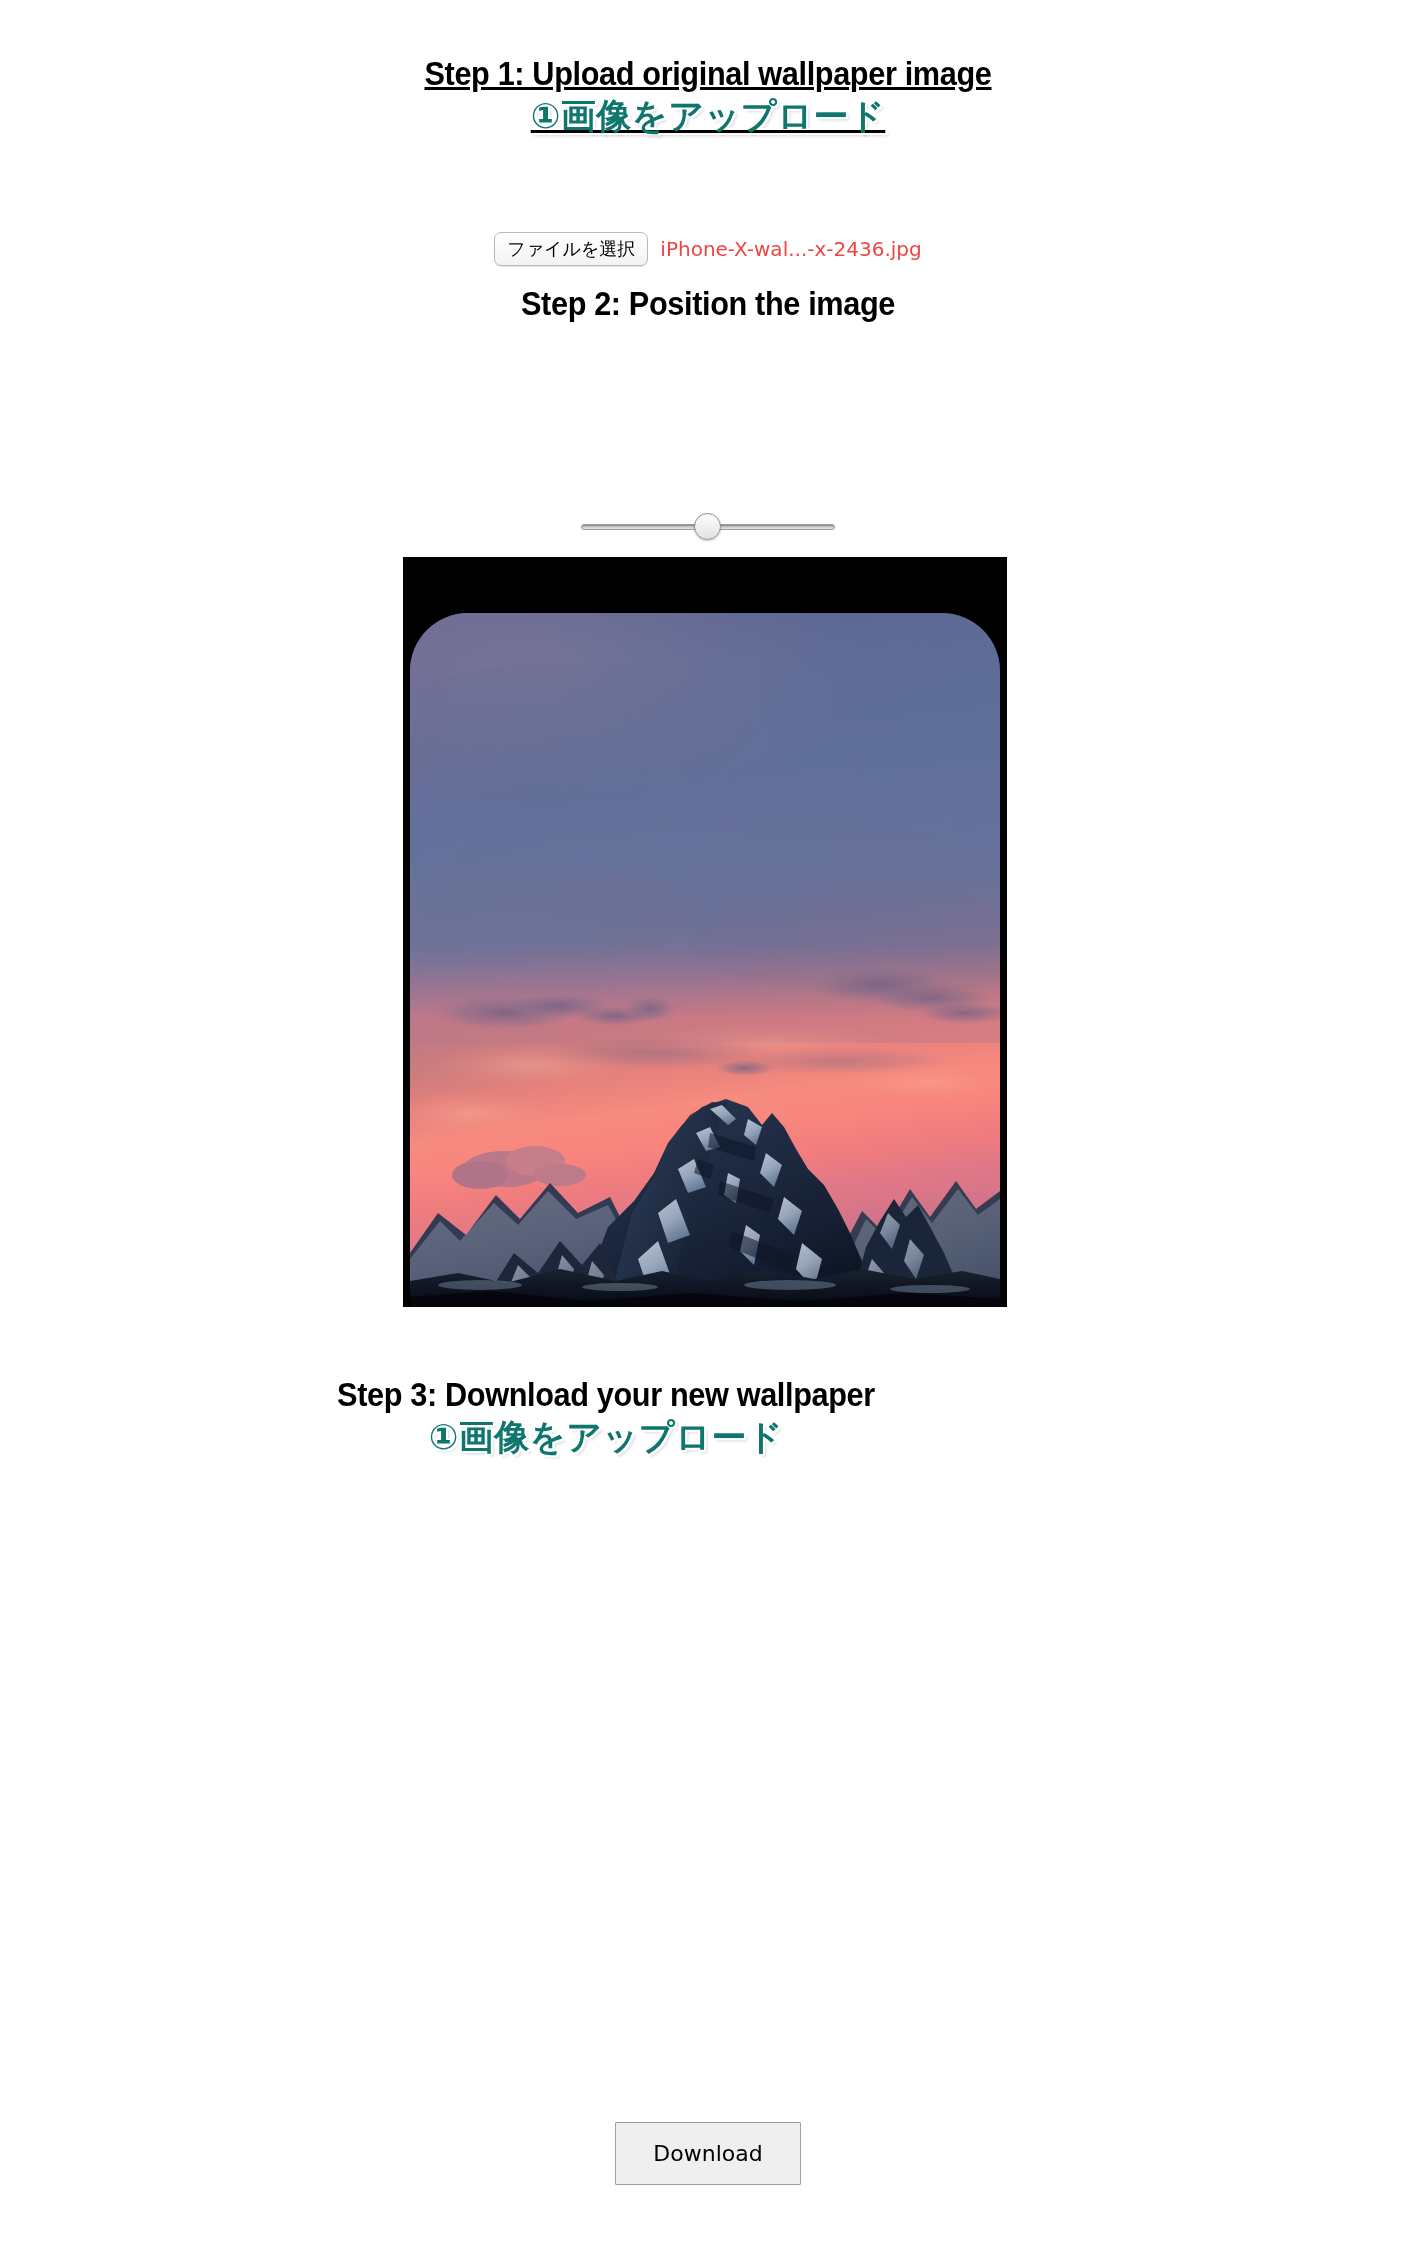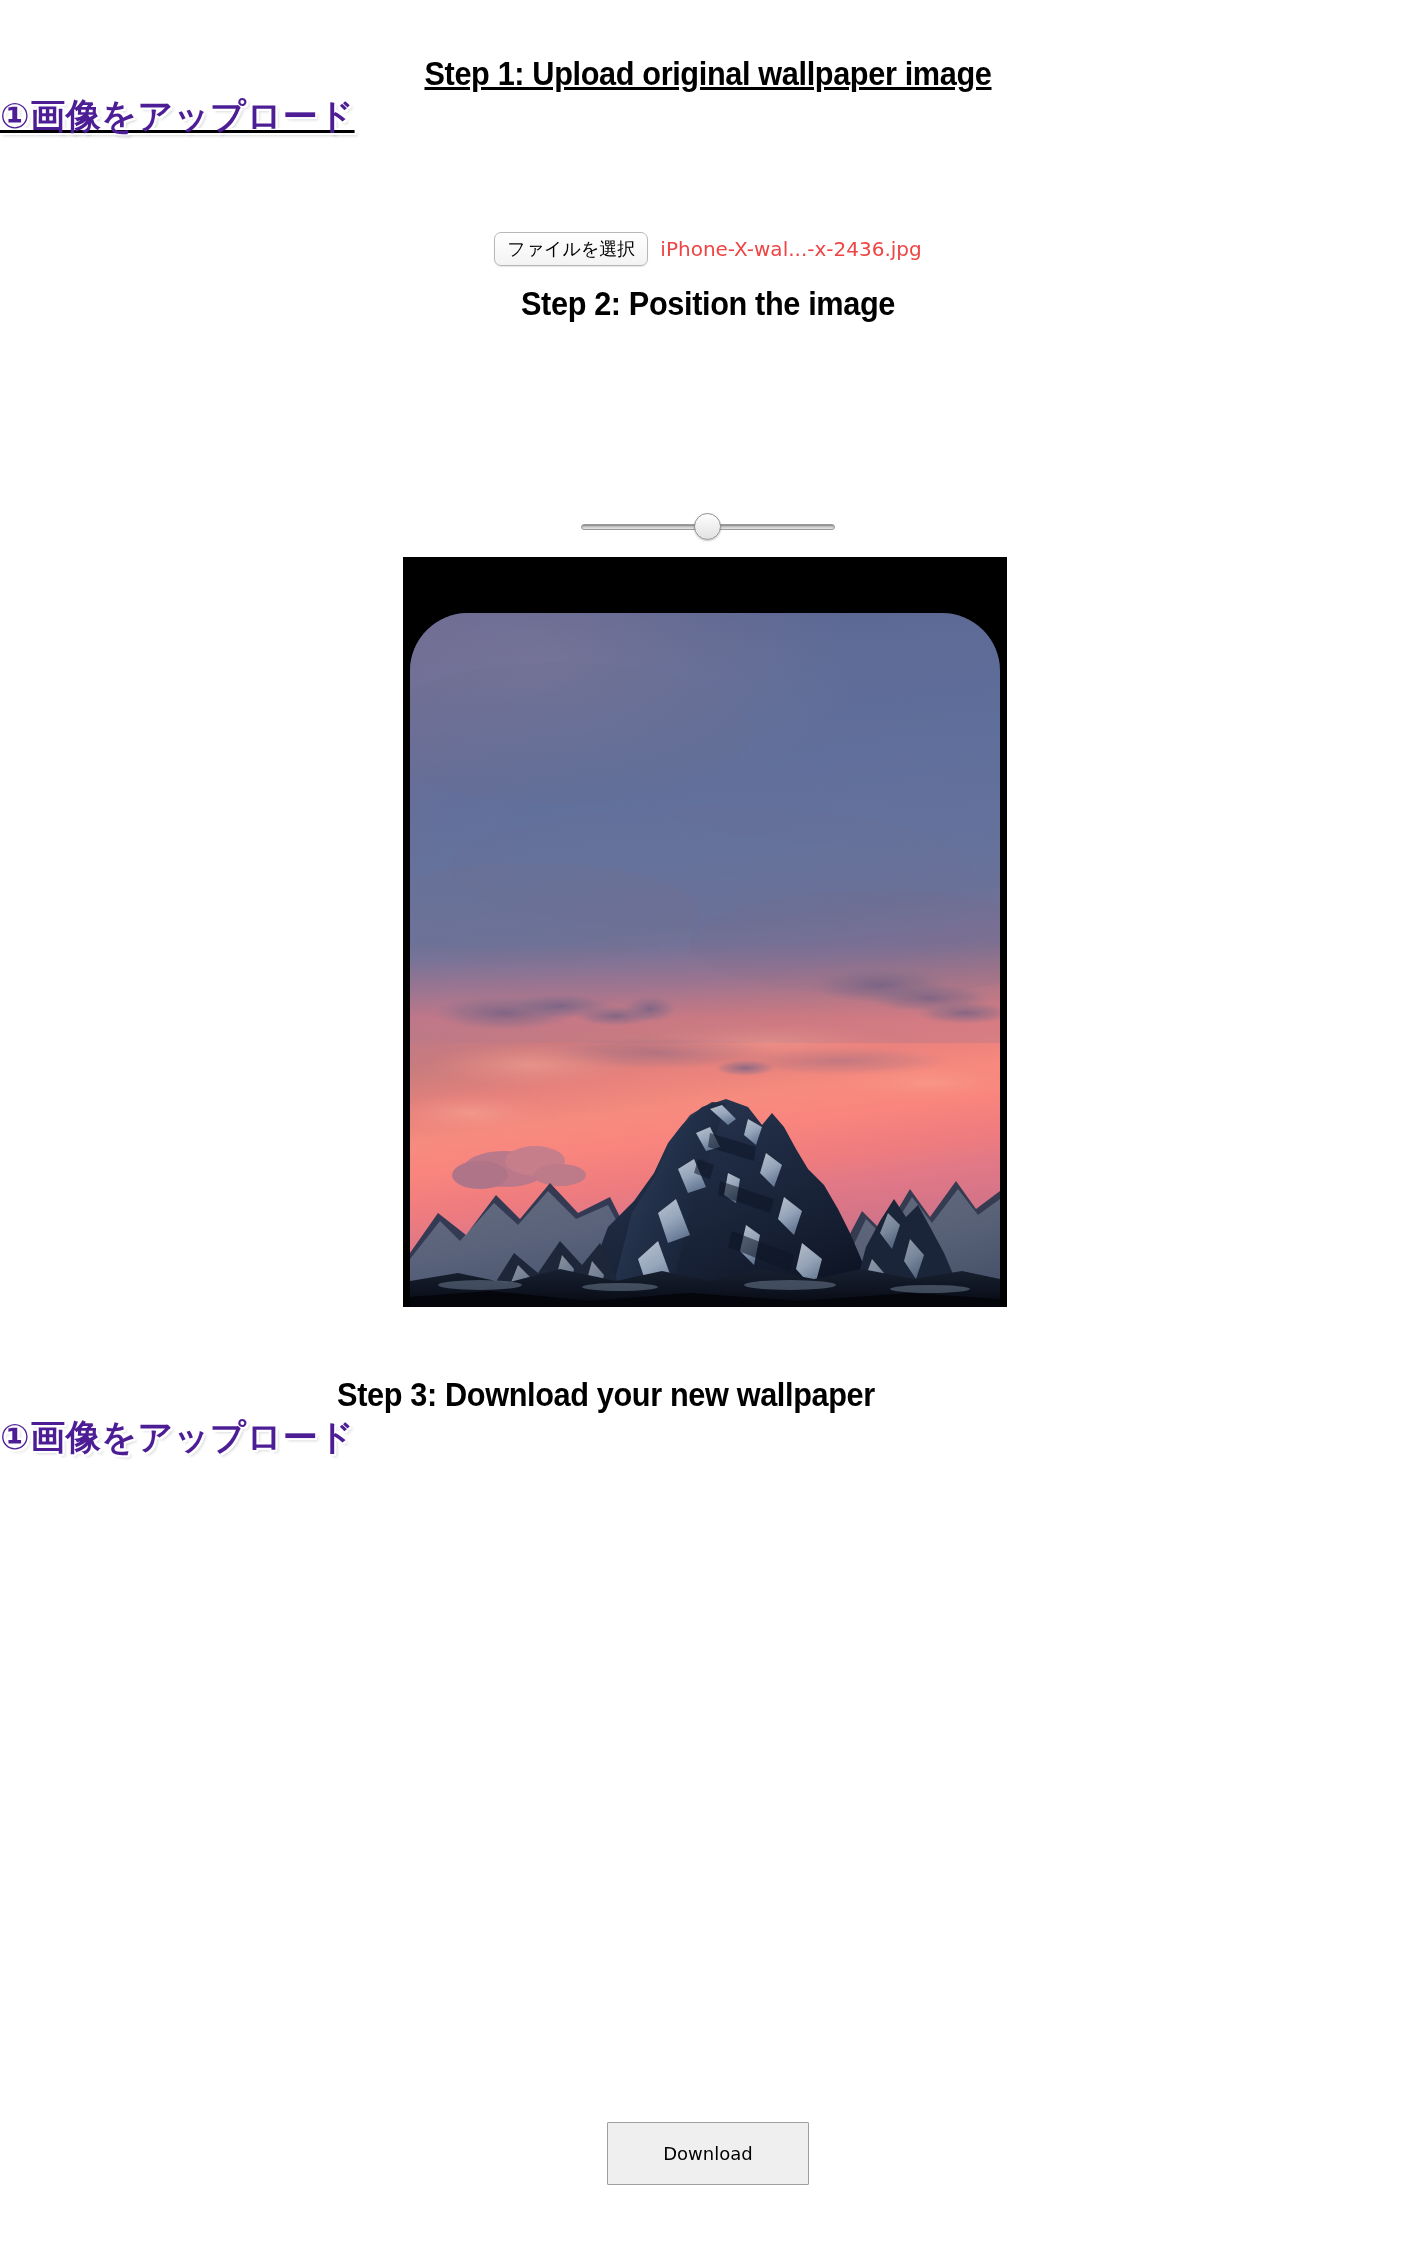--- a/index.html
+++ b/index.html
@@ -35,22 +35,22 @@
     letter-spacing: -0.4px;
     text-align: center;
     white-space: nowrap;
     transform: scaleX(0.93);
   }
   .step-jp {
     font-family: "DejaVu Sans", sans-serif;
     font-weight: bold;
     font-size: 35px;
     line-height: 44px;
-    color: #4c1d95;
-    text-align: left;
+    color: #0f766e;
+    text-align: center;
     white-space: nowrap;
     letter-spacing: 0.5px;
     text-shadow:
        2px  0   0 #ffffff,  -2px  0   0 #ffffff,
        0    2px 0 #ffffff,   0   -2px 0 #ffffff,
        2px  2px 0 #ffffff,  -2px  2px 0 #ffffff,
        2px -2px 0 #ffffff,  -2px -2px 0 #ffffff,
        3px  3px 3px rgba(0,0,0,0.16);
   }
 
@@ -162,27 +162,27 @@
 
   .download-wrap {
     position: absolute;
     top: 2122px;
     left: 0;
     width: 1416px;
     display: flex;
     justify-content: center;
   }
   .download-button {
-    width: 202px;
+    width: 186px;
     height: 63px;
     display: inline-flex;
     align-items: center;
     justify-content: center;
     font-family: "DejaVu Sans", sans-serif;
-    font-size: 18px;
+    font-size: 22px;
     color: #000000;
     background: #efefef;
     border: 1px solid #a0a0a0;
     border-radius: 1px;
     cursor: pointer;
   }
 </style>
 </head>
 <body>
 

